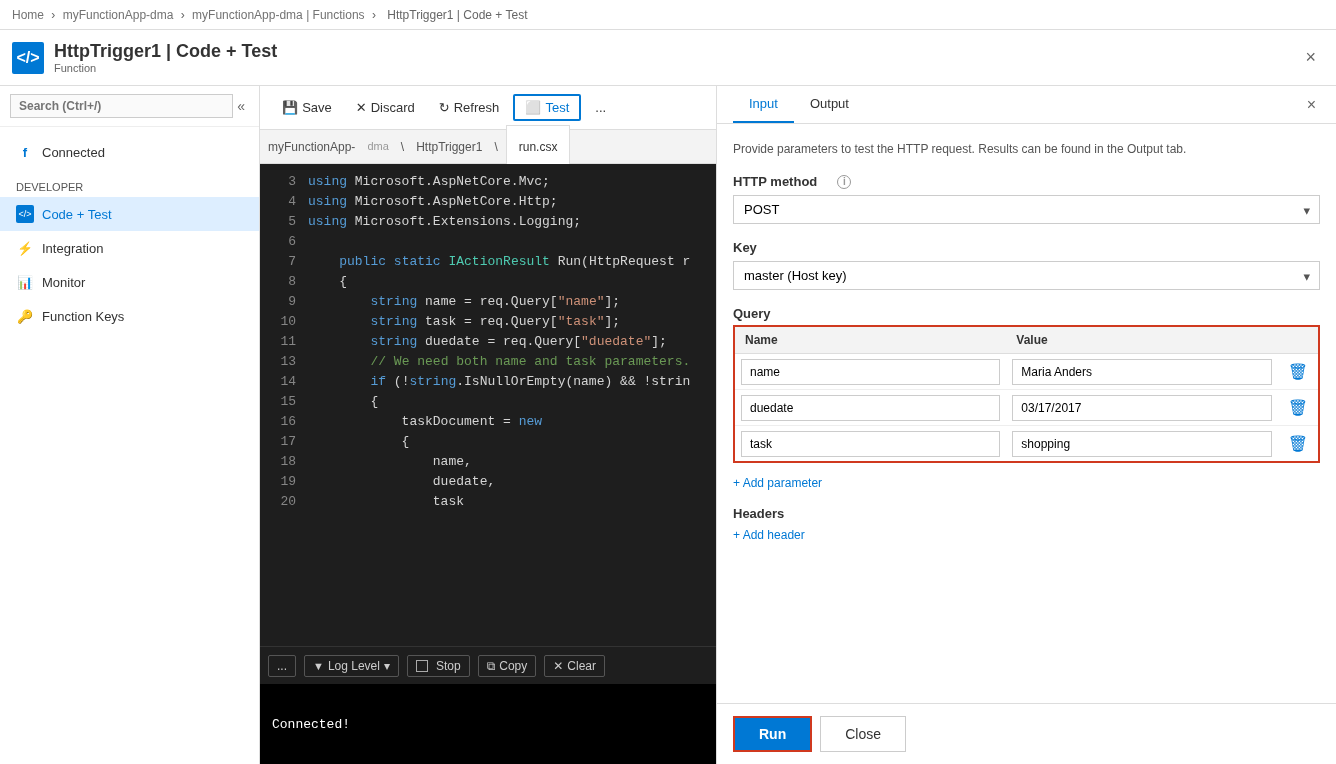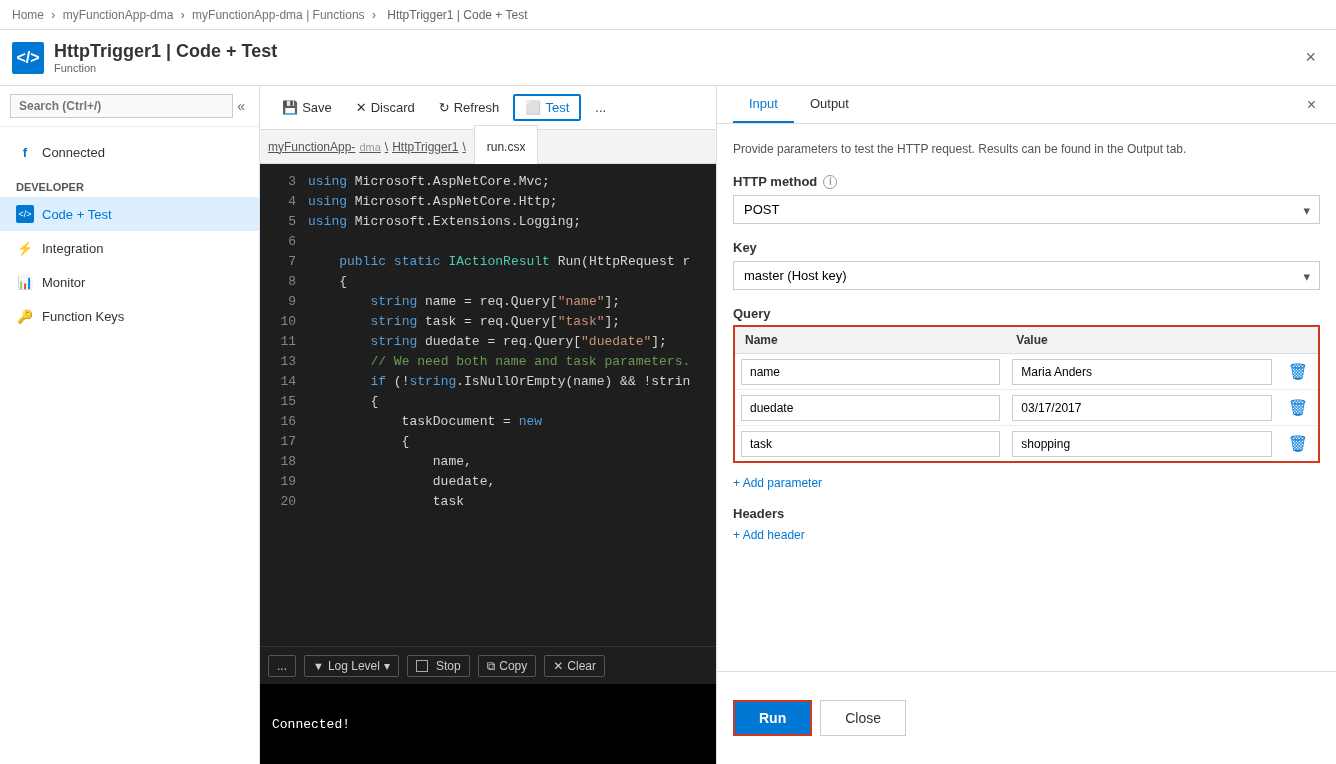--- a/index.html
+++ b/index.html
@@ -115,21 +115,21 @@
       height: 18px;
       margin-right: 8px;
       display: flex;
       align-items: center;
       justify-content: center;
       flex-shrink: 0;
     }
     .sidebar-section-label {
       padding: 12px 16px 4px;
       font-size: 11px;
-      font-weight: 700;
+      font-weight: 400;
       text-transform: uppercase;
       color: #555;
     }
 
     
     .editor-area {
       flex: 1;
       display: flex;
       flex-direction: column;
       overflow: hidden;
@@ -168,23 +168,22 @@
       display: flex;
       align-items: center;
       padding: 0 8px;
       height: 34px;
       flex-shrink: 0;
     }
     .file-tab-path {
       font-size: 12px;
       color: #555;
       display: flex;
-      align-items: center;
-      gap: 4px;
-      text-decoration: underline;
+      align-items: flex-start;
+      gap: 12px;
     }
     .file-tab {
       background: #fff;
       border: 1px solid #ddd;
       border-bottom: none;
       padding: 14px 12px;
       font-size: 12px;
       cursor: pointer;
       margin-left: 8px;
     }
@@ -311,21 +310,21 @@
       margin-bottom: 16px;
       line-height: 1.5;
     }
     .field-label {
       font-size: 13px;
       font-weight: 600;
       color: #333;
       margin-bottom: 6px;
       display: flex;
       align-items: center;
-      gap: 6px;
+      gap: 20px;
     }
     .field-label .info-icon {
       width: 14px;
       height: 14px;
       border-radius: 50%;
       border: 1px solid #999;
       display: inline-flex;
       align-items: center;
       justify-content: center;
       font-size: 10px;
@@ -405,21 +404,21 @@
       color: #0078d4;
       font-size: 12px;
       cursor: pointer;
       text-decoration: none;
       display: inline-block;
       margin-bottom: 16px;
     }
 
     
     .panel-footer {
-      padding: 28px 16px;
+      padding: 12px 16px;
       border-top: 1px solid #ddd;
       display: flex;
       gap: 8px;
       flex-shrink: 0;
     }
     .run-btn {
       padding: 8px 24px;
       background: #0078d4;
       color: #fff;
       border: 2px solid #d0391f;

